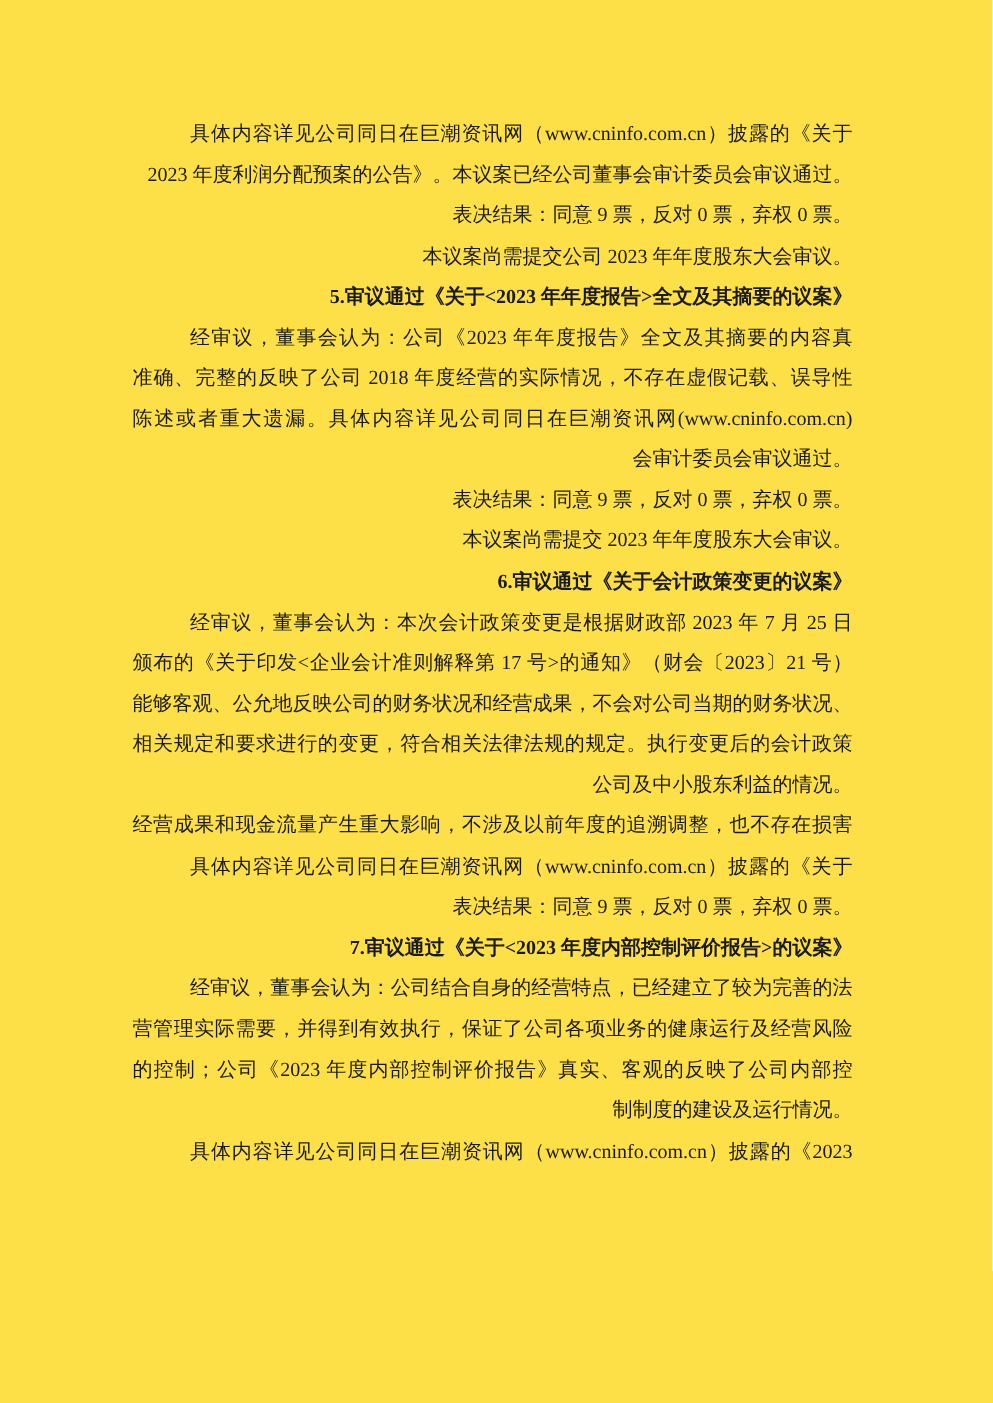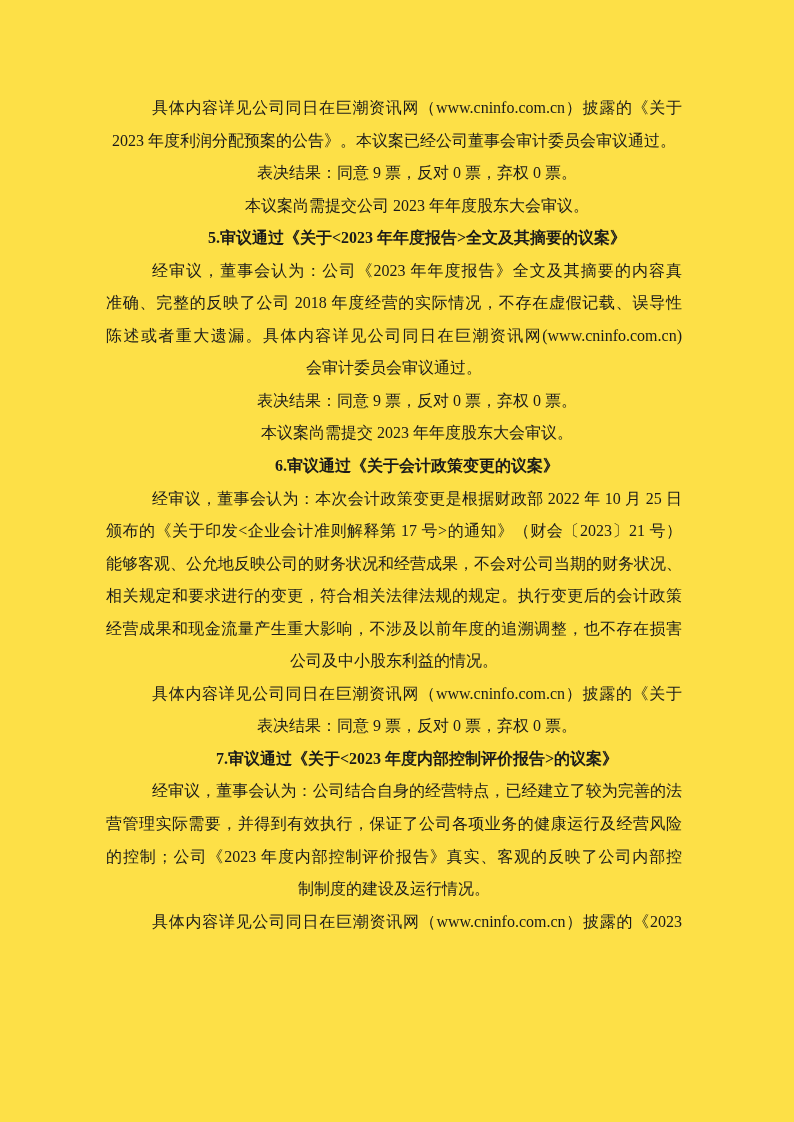--- a/index.html
+++ b/index.html
@@ -22,21 +22,21 @@
     left: 106px;
     top: 92px;
     width: 576px;
   }
   .line {
     font-size: 16px;
     height: 32.55px;
     line-height: 32.55px;
     overflow: hidden;
     white-space: nowrap;
-    text-align: center;
+    text-align: right;
     color: #1a1a1a;
   }
   .line.justify {
     white-space: normal;
     text-align: justify;
     text-align-last: justify;
   }
   .line.indent {
     text-indent: 46px;
   }
@@ -54,26 +54,26 @@
       <div class="line indent">表决结果：同意 9 票，反对 0 票，弃权 0 票。</div>
       <div class="line indent">本议案尚需提交公司 2023 年年度股东大会审议。</div>
       <div class="line indent heading">5.审议通过《关于&lt;2023 年年度报告&gt;全文及其摘要的议案》</div>
       <div class="line indent justify">经审议，董事会认为：公司《2023 年年度报告》全文及其摘要的内容真实、</div>
       <div class="line justify">准确、完整的反映了公司 2018 年度经营的实际情况，不存在虚假记载、误导性</div>
       <div class="line justify">陈述或者重大遗漏。具体内容详见公司同日在巨潮资讯网(www.cninfo.com.cn)</div>
       <div class="line">会审计委员会审议通过。</div>
       <div class="line indent">表决结果：同意 9 票，反对 0 票，弃权 0 票。</div>
       <div class="line indent">本议案尚需提交 2023 年年度股东大会审议。</div>
       <div class="line indent heading">6.审议通过《关于会计政策变更的议案》</div>
-      <div class="line indent justify">经审议，董事会认为：本次会计政策变更是根据财政部 2022 年 10 月 25 日</div>
+      <div class="line indent justify">经审议，董事会认为：本次会计政策变更是根据财政部 2023 年 7 月 25 日</div>
       <div class="line justify">颁布的《关于印发&lt;企业会计准则解释第 17 号&gt;的通知》（财会〔2023〕21 号）</div>
       <div class="line justify">能够客观、公允地反映公司的财务状况和经营成果，不会对公司当期的财务状况、</div>
       <div class="line justify">相关规定和要求进行的变更，符合相关法律法规的规定。执行变更后的会计政策</div>
+      <div class="line">公司及中小股东利益的情况。</div>
       <div class="line justify">经营成果和现金流量产生重大影响，不涉及以前年度的追溯调整，也不存在损害</div>
-      <div class="line">公司及中小股东利益的情况。</div>
       <div class="line indent justify">具体内容详见公司同日在巨潮资讯网（www.cninfo.com.cn）披露的《关于</div>
       <div class="line indent">表决结果：同意 9 票，反对 0 票，弃权 0 票。</div>
       <div class="line indent heading">7.审议通过《关于&lt;2023 年度内部控制评价报告&gt;的议案》</div>
       <div class="line indent justify">经审议，董事会认为：公司结合自身的经营特点，已经建立了较为完善的法</div>
       <div class="line justify">营管理实际需要，并得到有效执行，保证了公司各项业务的健康运行及经营风险</div>
       <div class="line justify">的控制；公司《2023 年度内部控制评价报告》真实、客观的反映了公司内部控</div>
       <div class="line">制制度的建设及运行情况。</div>
       <div class="line indent justify">具体内容详见公司同日在巨潮资讯网（www.cninfo.com.cn）披露的《2023</div>
     </div>
 </div>

